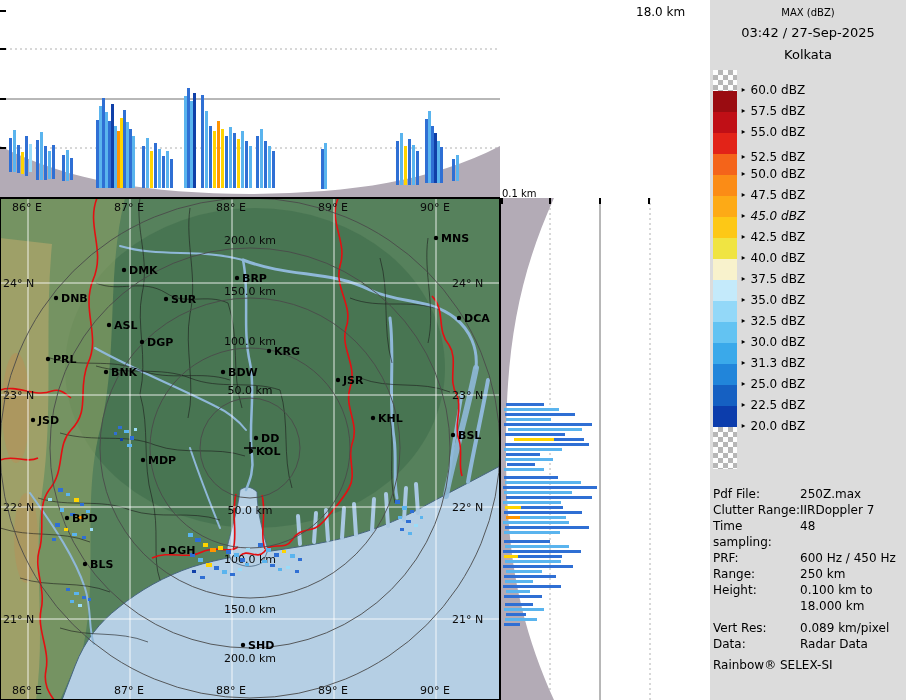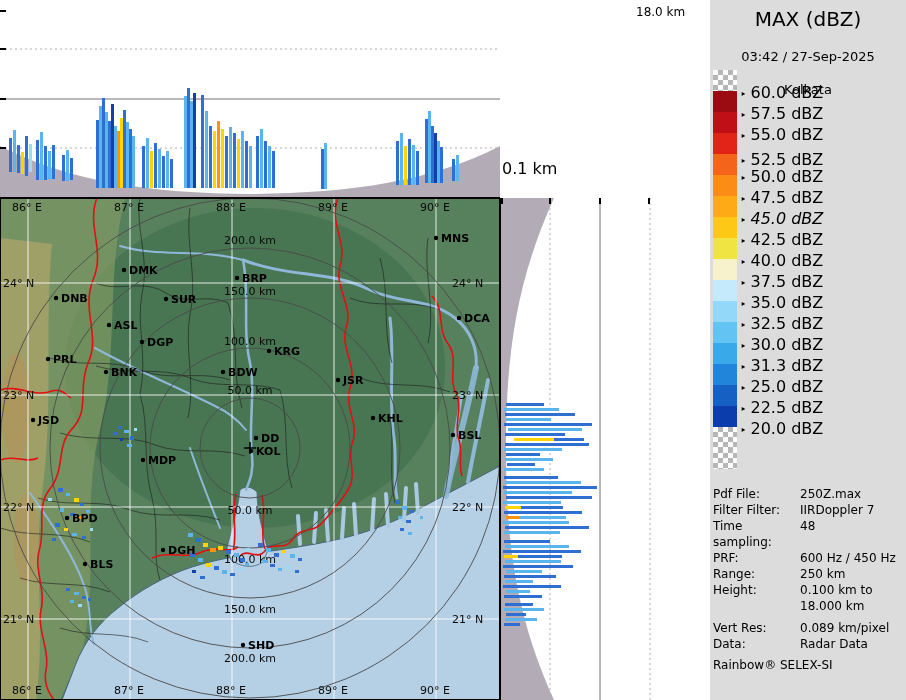--- a/index.html
+++ b/index.html
@@ -4,32 +4,32 @@
 <style>
   *{margin:0;padding:0;box-sizing:border-box}
   body{background:#fff}
   #app{position:relative;width:906px;height:700px;background:#fff;overflow:hidden;
        font-family:"DejaVu Sans",sans-serif;color:#000}
   .abs{position:absolute}
   #top-svg{left:0;top:0}
   #map-svg{left:0;top:198px}
   #side-svg{left:500px;top:198px}
   #lbl-18{left:636px;top:5px;font-size:12px}
-  #lbl-01{left:502px;top:159px;font-size:16px}
+  #lbl-01{left:502px;top:188px;font-size:10px}
   #legend{left:710px;top:0;width:196px;height:700px;background:#dcdcdc}
-  #legend .hdr{margin-top:7px;text-align:center;font-size:20px}
-  #legend .hdr2{margin-top:18px;text-align:center;font-size:13px}
+  #legend .hdr{margin-top:7px;text-align:center;font-size:10px}
+  #legend .hdr2{margin-top:7px;text-align:center;font-size:13px}
   #colorbar{position:absolute;left:3px;top:70px;width:24px}
   #colorbar .cell{width:24px;height:21px}
   .checker{background-image:
       linear-gradient(45deg,#b6b6b6 25%,transparent 25%,transparent 75%,#b6b6b6 75%),
       linear-gradient(45deg,#b6b6b6 25%,transparent 25%,transparent 75%,#b6b6b6 75%);
     background-size:10px 10px;background-position:0 0,5px 5px;background-color:#fdfdfd}
   #cb-labels{position:absolute;left:30px;top:70px;width:130px;height:400px}
-  .cblabel{position:absolute;left:0;font-size:16px;white-space:nowrap}
+  .cblabel{position:absolute;left:0;font-size:12px;white-space:nowrap}
   .cblabel::before{content:"‣";margin-right:4px;font-size:11px}
   #info{position:absolute;left:3px;top:486px;width:192px;font-size:12px}
   .inforow{display:flex}
   .ikey{width:87px;line-height:16px}
   .ival{flex:1;line-height:16px}
   .spacer{height:6px}
   #brand{margin-top:6px;font-size:12px}
   svg text{font-family:"DejaVu Sans",sans-serif}
   .gridline{stroke:#ffffff;stroke-width:1;opacity:.85}
   .glabel{font-size:11px;fill:#0a0a0a}
@@ -476,21 +476,21 @@
         <div class="cblabel" style="top: 328px;">22.5 dBZ</div>
         <div class="cblabel" style="top: 349px;">20.0 dBZ</div>
       </div>
     <div id="info">
       <div id="info-rows-1">
           <div class="inforow">
             <div class="ikey">Pdf File:</div>
             <div class="ival">250Z.max</div>
           </div>
           <div class="inforow">
-            <div class="ikey">Filter Filter:</div>
+            <div class="ikey">Clutter Range:</div>
             <div class="ival">IIRDoppler 7</div>
           </div>
           <div class="inforow">
             <div class="ikey">Time sampling:</div>
             <div class="ival">48</div>
           </div>
           <div class="inforow">
             <div class="ikey">PRF:</div>
             <div class="ival">600 Hz / 450 Hz</div>
           </div>

